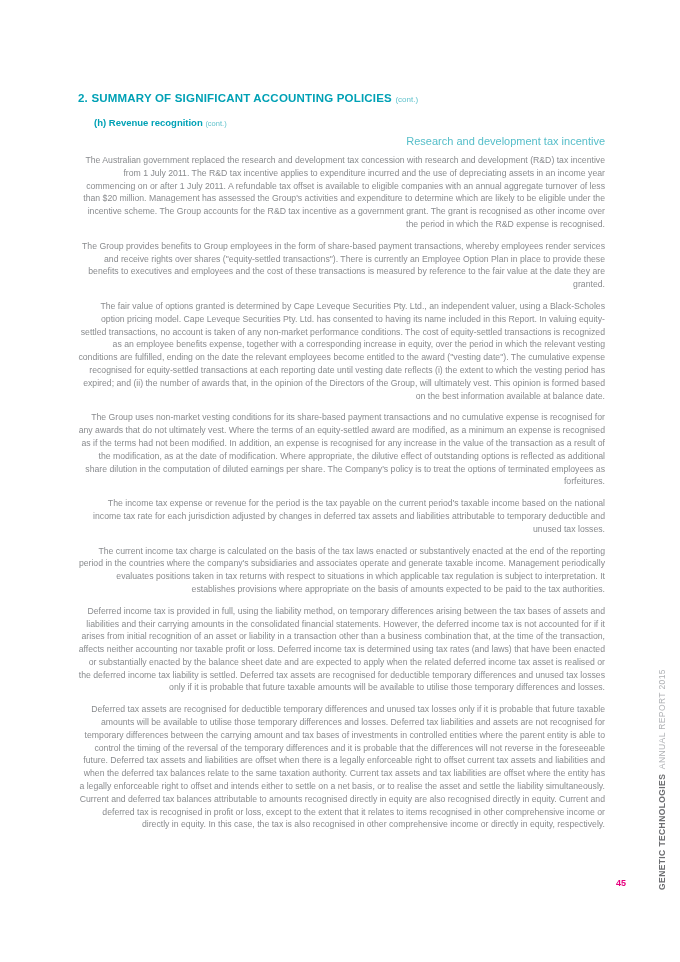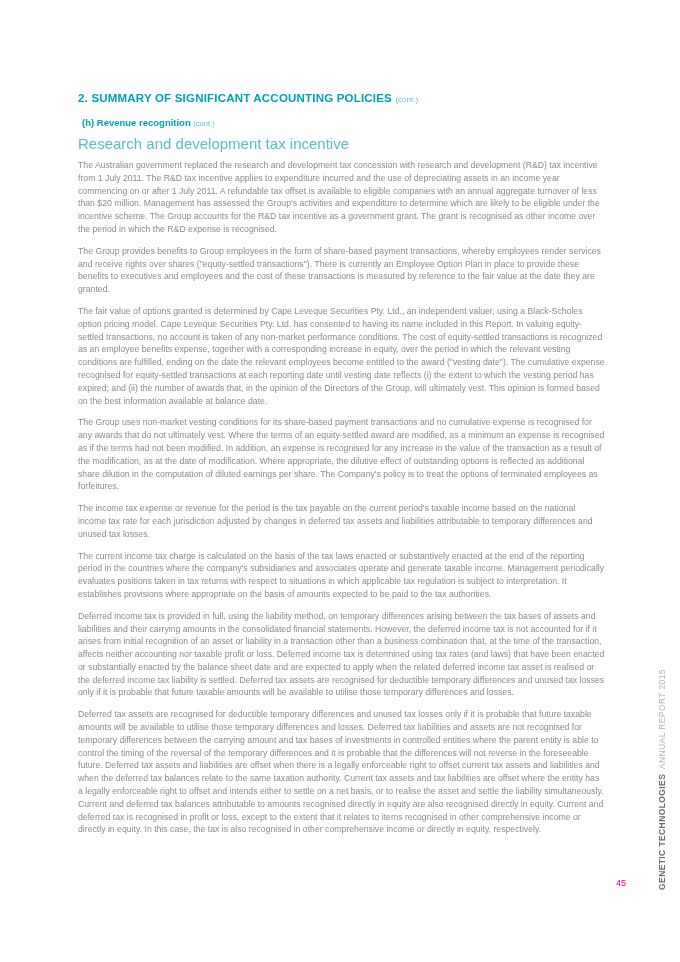--- a/index.html
+++ b/index.html
@@ -20,53 +20,54 @@
     color:#00A1B5;
     letter-spacing:0.2px;
     margin:0 0 13px 0;
   }
   .doc-title .cont {
     font-size:8px; font-weight:normal; color:#62C3CD; letter-spacing:0;
   }
   .sec-heading {
     font-size:9.5px; font-weight:bold;
     color:#00A1B5;
-    margin:15px 0 7px 4px;
+    margin:15px 0 7px 16px;
   }
   section:first-of-type .sec-heading { margin-top:0; }
   .sec-heading .cont {
     font-size:7.5px; font-weight:normal; color:#62C3CD;
   }
   .sub-heading {
-    font-size:15px; font-weight:normal;
+    font-size:11px; font-weight:normal;
     color:#56BEC9;
     margin:0 0 7px 0;
+    text-align:right;
   }
   .body-para {
     font-size:8.7px;
     color:#898B8E;
     line-height:12.8px;
     margin:0 0 9px 0;
-    text-align:left;
+    text-align:right;
   }
   .spine {
     position:absolute;
     right:13px; bottom:22px;
     writing-mode:vertical-rl;
     transform:rotate(180deg);
     white-space:nowrap;
     font-size:8.5px;
     letter-spacing:0.4px;
   }
   .spine .brand { font-weight:bold; color:#6D6E71; }
   .spine .report { font-weight:normal; color:#AFB1B4; }
   .page-number {
     position:absolute;
     right:54px; bottom:24px;
-    font-size:9px; font-weight:normal;
+    font-size:9px; font-weight:bold;
     color:#E6007E;
     text-align:right;
   }
 </style>
 </head>
 <body>
 
 <div class="page">
 
   <main class="content">
@@ -79,21 +80,21 @@
       <p class="body-para">The Australian government replaced the research and development tax concession with research and development (R&amp;D) tax incentive from 1 July 2011. The R&amp;D tax incentive applies to expenditure incurred and the use of depreciating assets in an income year commencing on or after 1 July 2011. A refundable tax offset is available to eligible companies with an annual aggregate turnover of less than $20 million. Management has assessed the Group's activities and expenditure to determine which are likely to be eligible under the incentive scheme. The Group accounts for the R&amp;D tax incentive as a government grant. The grant is recognised as other income over the period in which the R&amp;D expense is recognised.</p>
     </section>
 
     <section>
       <p class="body-para">The Group provides benefits to Group employees in the form of share-based payment transactions, whereby employees render services and receive rights over shares ("equity-settled transactions"). There is currently an Employee Option Plan in place to provide these benefits to executives and employees and the cost of these transactions is measured by reference to the fair value at the date they are granted.</p>
       <p class="body-para">The fair value of options granted is determined by Cape Leveque Securities Pty. Ltd., an independent valuer, using a Black-Scholes option pricing model. Cape Leveque Securities Pty. Ltd. has consented to having its name included in this Report. In valuing equity-settled transactions, no account is taken of any non-market performance conditions. The cost of equity-settled transactions is recognized as an employee benefits expense, together with a corresponding increase in equity, over the period in which the relevant vesting conditions are fulfilled, ending on the date the relevant employees become entitled to the award ("vesting date"). The cumulative expense recognised for equity-settled transactions at each reporting date until vesting date reflects (i) the extent to which the vesting period has expired; and (ii) the number of awards that, in the opinion of the Directors of the Group, will ultimately vest. This opinion is formed based on the best information available at balance date.</p>
       <p class="body-para">The Group uses non-market vesting conditions for its share-based payment transactions and no cumulative expense is recognised for any awards that do not ultimately vest. Where the terms of an equity-settled award are modified, as a minimum an expense is recognised as if the terms had not been modified. In addition, an expense is recognised for any increase in the value of the transaction as a result of the modification, as at the date of modification. Where appropriate, the dilutive effect of outstanding options is reflected as additional share dilution in the computation of diluted earnings per share. The Company's policy is to treat the options of terminated employees as forfeitures.</p>
     </section>
 
     <section>
-      <p class="body-para">The income tax expense or revenue for the period is the tax payable on the current period's taxable income based on the national income tax rate for each jurisdiction adjusted by changes in deferred tax assets and liabilities attributable to temporary differences and unused tax losses.</p>
+      <p class="body-para">The income tax expense or revenue for the period is the tax payable on the current period's taxable income based on the national income tax rate for each jurisdiction adjusted by changes in deferred tax assets and liabilities attributable to temporary deductible and unused tax losses.</p>
       <p class="body-para">The current income tax charge is calculated on the basis of the tax laws enacted or substantively enacted at the end of the reporting period in the countries where the company's subsidiaries and associates operate and generate taxable income. Management periodically evaluates positions taken in tax returns with respect to situations in which applicable tax regulation is subject to interpretation. It establishes provisions where appropriate on the basis of amounts expected to be paid to the tax authorities.</p>
       <p class="body-para">Deferred income tax is provided in full, using the liability method, on temporary differences arising between the tax bases of assets and liabilities and their carrying amounts in the consolidated financial statements. However, the deferred income tax is not accounted for if it arises from initial recognition of an asset or liability in a transaction other than a business combination that, at the time of the transaction, affects neither accounting nor taxable profit or loss. Deferred income tax is determined using tax rates (and laws) that have been enacted or substantially enacted by the balance sheet date and are expected to apply when the related deferred income tax asset is realised or the deferred income tax liability is settled. Deferred tax assets are recognised for deductible temporary differences and unused tax losses only if it is probable that future taxable amounts will be available to utilise those temporary differences and losses.</p>
       <p class="body-para">Deferred tax assets are recognised for deductible temporary differences and unused tax losses only if it is probable that future taxable amounts will be available to utilise those temporary differences and losses. Deferred tax liabilities and assets are not recognised for temporary differences between the carrying amount and tax bases of investments in controlled entities where the parent entity is able to control the timing of the reversal of the temporary differences and it is probable that the differences will not reverse in the foreseeable future. Deferred tax assets and liabilities are offset when there is a legally enforceable right to offset current tax assets and liabilities and when the deferred tax balances relate to the same taxation authority. Current tax assets and tax liabilities are offset where the entity has a legally enforceable right to offset and intends either to settle on a net basis, or to realise the asset and settle the liability simultaneously. Current and deferred tax balances attributable to amounts recognised directly in equity are also recognised directly in equity. Current and deferred tax is recognised in profit or loss, except to the extent that it relates to items recognised in other comprehensive income or directly in equity. In this case, the tax is also recognised in other comprehensive income or directly in equity, respectively.</p>
     </section>
 
   </main>
 
   <div class="spine"><span class="brand">GENETIC TECHNOLOGIES</span> <span class="report">ANNUAL REPORT 2015</span></div>
 
   <div class="page-number">45</div>

